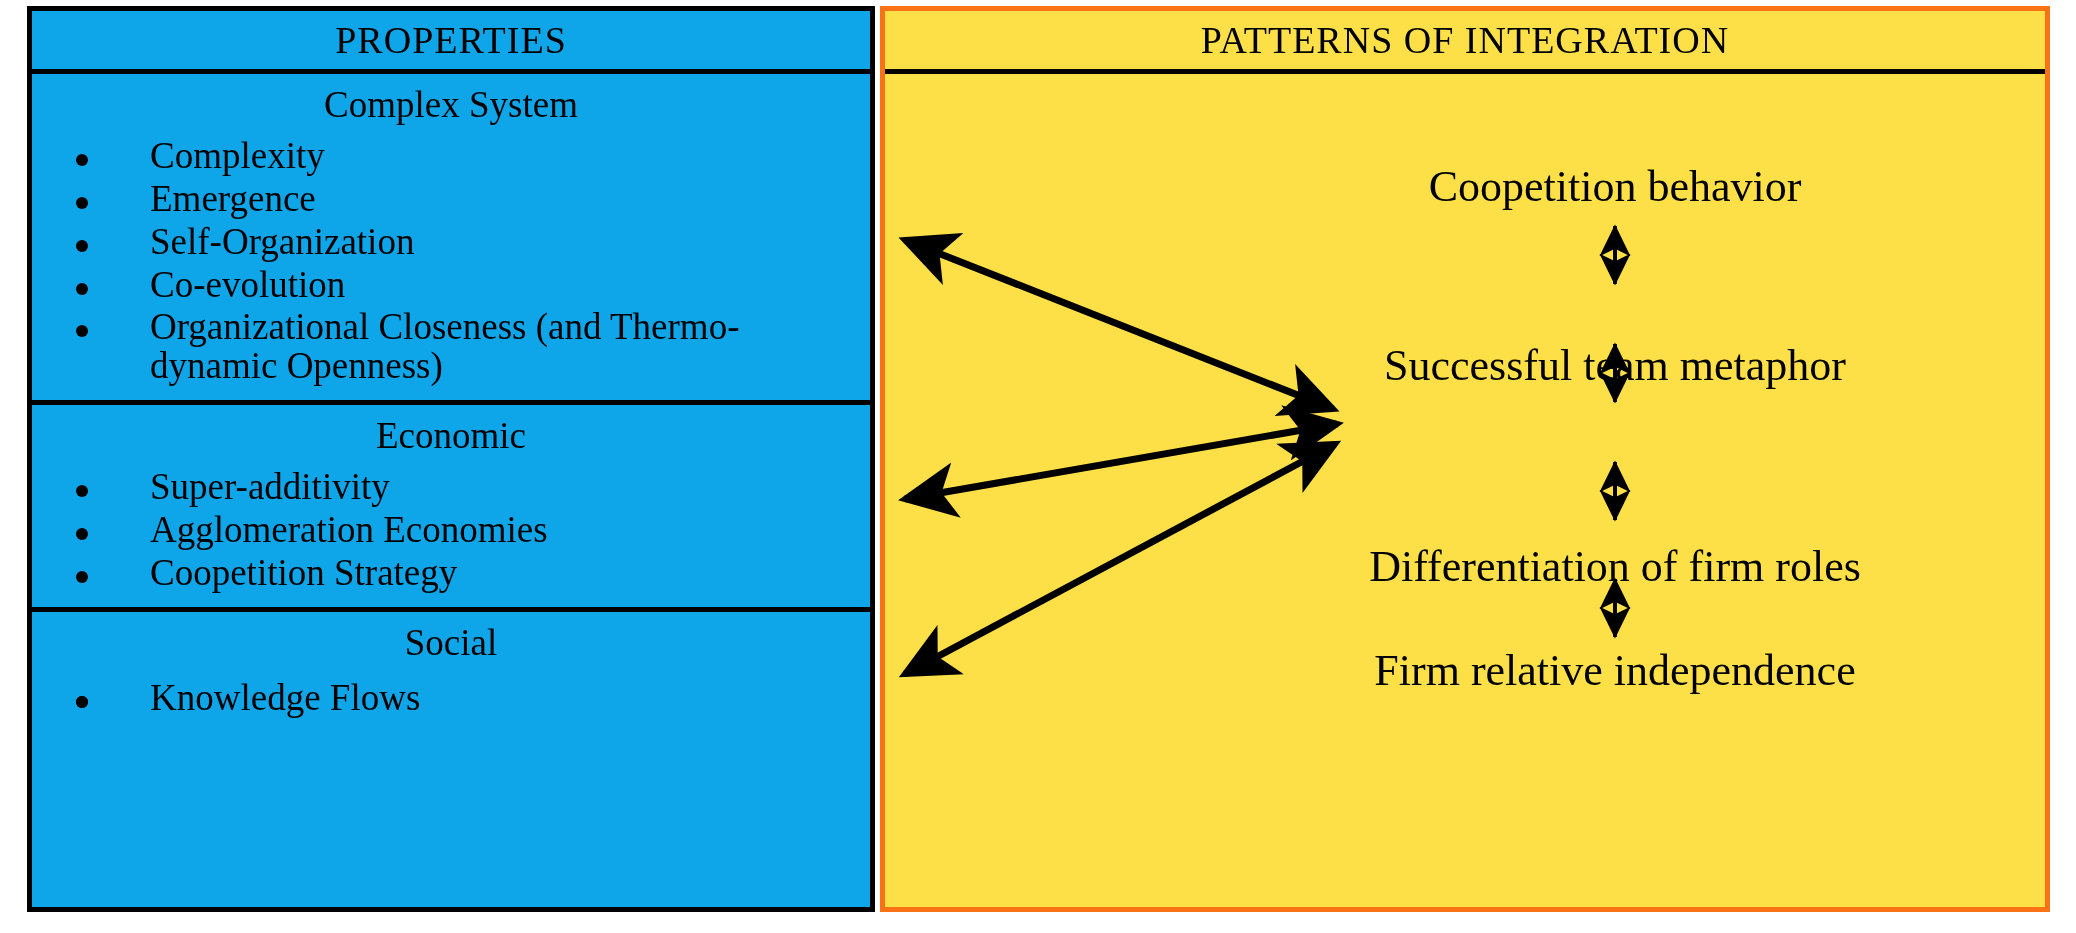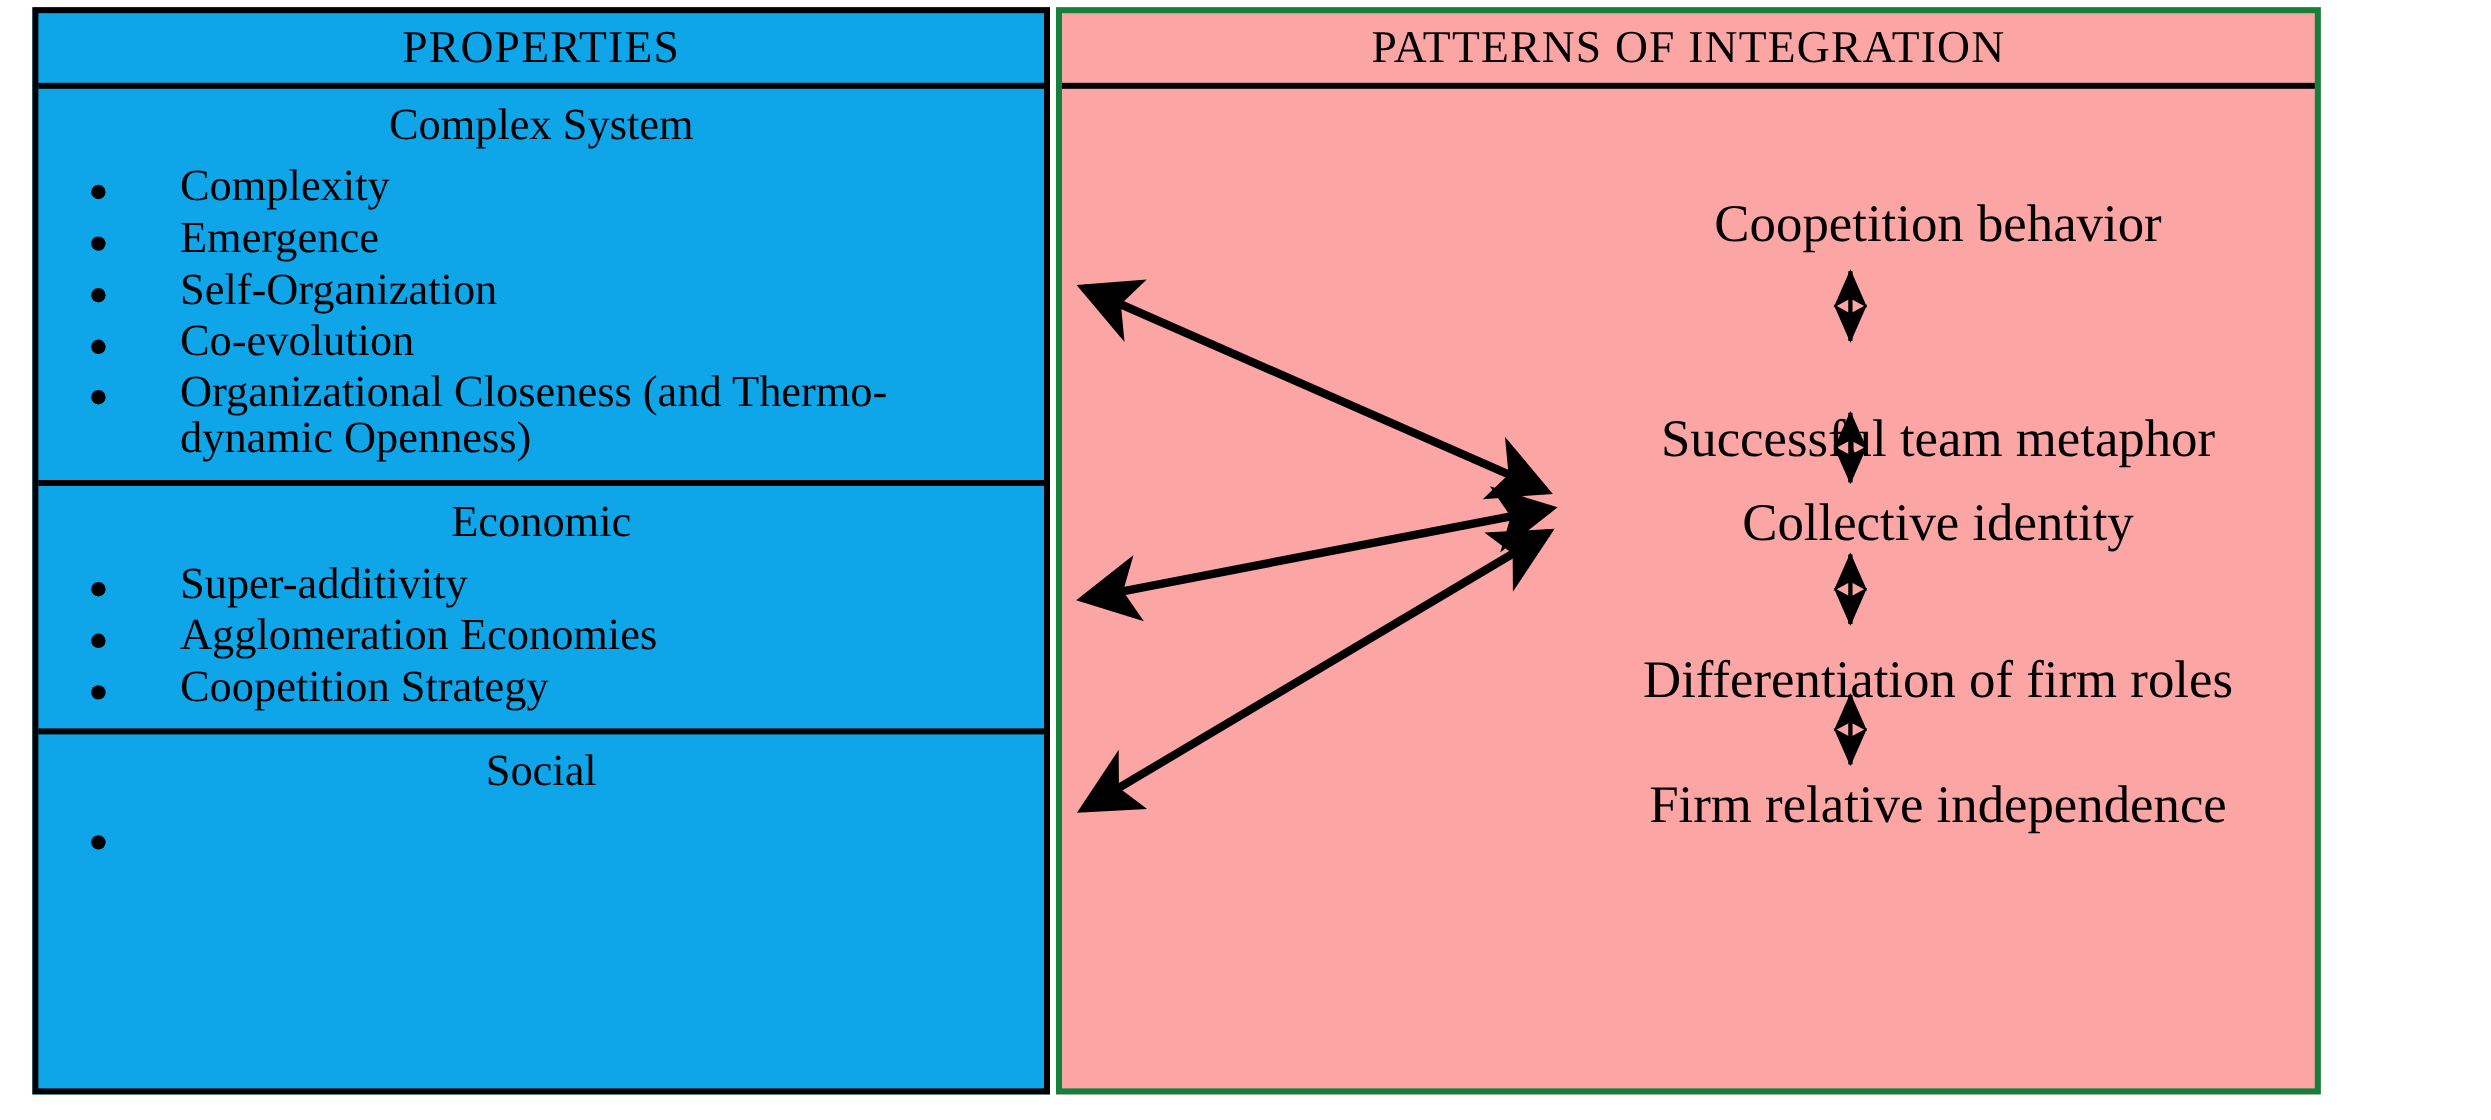--- a/index.html
+++ b/index.html
@@ -86,25 +86,25 @@
     height: 12px;
     border-radius: 50%;
     background: #000;
   }
 
   
   .right-panel {
     position: absolute;
     left: 880px;
     top: 6px;
-    width: 1054px;
+    width: 1170px;
     height: 906px;
-    border: 5px solid #15803d;
-    box-sizing: border-box;
-    background: #fca5a5;
+    border: 5px solid #f97316;
+    box-sizing: border-box;
+    background: #fde047;
   }
   .right-header {
     height: 63px;
     border-bottom: 5px solid #000;
     display: flex;
     align-items: center;
     justify-content: center;
     box-sizing: border-box;
   }
   .right-header-text {
@@ -203,20 +203,24 @@
         </li>
       </ul>
     </div>
 
     <div class="section">
       <div class="section-title">Social</div>
       <ul class="bullet-list">
         <li>
           <span class="dot"></span>
         </li>
+        <li>
+          <span class="dot"></span>
+          <span>Knowledge Flows</span>
+        </li>
       </ul>
     </div>
 
   </div>
 
   <div class="right-panel">
 
     <div class="right-header">
       <div class="right-header-text">PATTERNS OF INTEGRATION</div>
     </div>
@@ -248,21 +252,20 @@
           </marker>
         </defs>
         <line x1="20" y1="166" x2="448" y2="335" stroke="#000" stroke-width="7" marker-start="url(#dtail)" marker-end="url(#dhead)"></line>
         <line x1="20" y1="425" x2="452" y2="350" stroke="#000" stroke-width="7" marker-start="url(#dtail)" marker-end="url(#dhead)"></line>
         <line x1="20" y1="600" x2="450" y2="370" stroke="#000" stroke-width="7" marker-start="url(#dtail)" marker-end="url(#dhead)"></line>
       </svg>
 
       <div class="chain">
         <div class="chain-node n0">Coopetition behavior</div>
         <div class="chain-node n1">Successful team metaphor</div>
-        <div class="chain-node n2">Collective identity</div>
         <div class="chain-node n3">Differentiation of firm roles</div>
         <div class="chain-node n4">Firm relative independence</div>
       </div>
 
     </div>
   </div>
 
 </div>
 
 </body></html>

